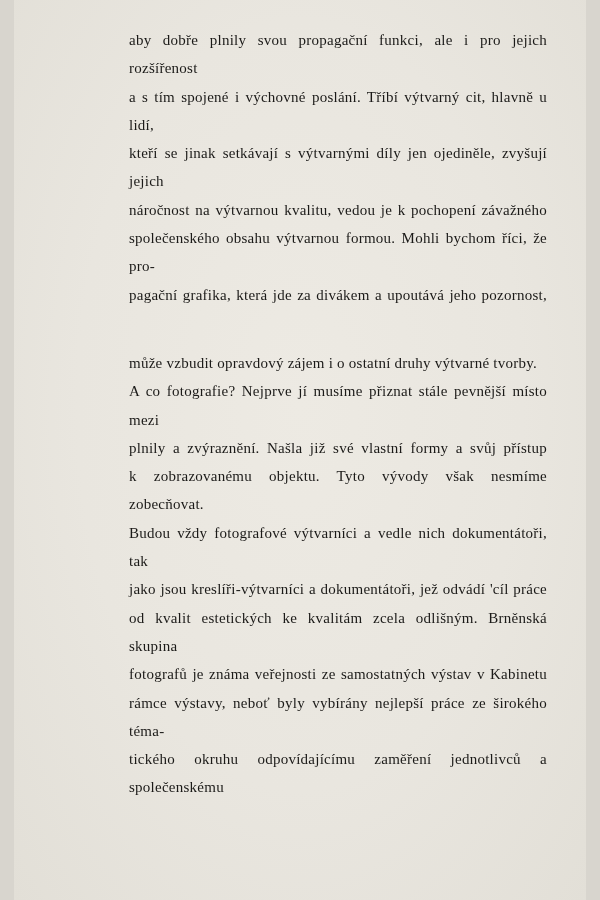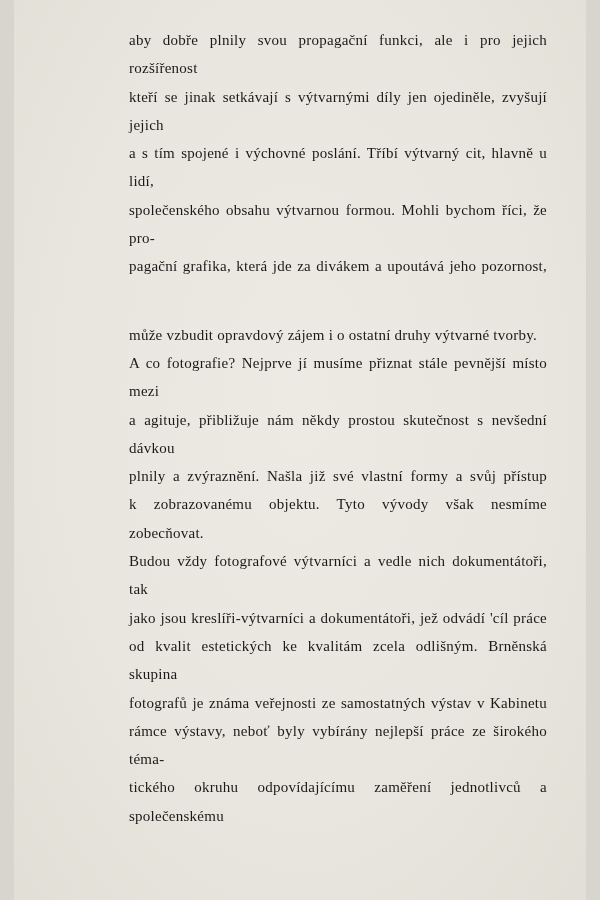--- a/index.html
+++ b/index.html
@@ -40,29 +40,29 @@
     margin-top: 40px;
   }
 </style>
 </head>
 <body>
 
 <div class="page">
   <div class="text-block" id="text-block">
       <div class="paragraph">
         <div class="line">aby dobře plnily svou propagační funkci, ale i pro jejich rozšířenost</div>
+        <div class="line">a s tím spojené i výchovné poslání. Tříbí výtvarný cit, hlavně u lidí,</div>
         <div class="line">kteří se jinak setkávají s výtvarnými díly jen ojediněle, zvyšují jejich</div>
-        <div class="line">a s tím spojené i výchovné poslání. Tříbí výtvarný cit, hlavně u lidí,</div>
+        <div class="line">náročnost na výtvarnou kvalitu, vedou je k pochopení závažného</div>
         <div class="line">společenského obsahu výtvarnou formou. Mohli bychom říci, že pro-</div>
         <div class="line">pagační grafika, která jde za divákem a upoutává jeho pozornost,</div>
         <div class="line last">může vzbudit opravdový zájem i o ostatní druhy výtvarné tvorby.</div>
       </div>
       <div class="paragraph">
         <div class="line">A co fotografie? Nejprve jí musíme přiznat stále pevnější místo mezi</div>
-        <div class="line">a agituje, přibližuje nám někdy prostou skutečnost s nevšední dávkou</div>
         <div class="line">plnily a zvýraznění. Našla již své vlastní formy a svůj přístup</div>
         <div class="line">k zobrazovanému objektu. Tyto vývody však nesmíme zobecňovat.</div>
         <div class="line">Budou vždy fotografové výtvarníci a vedle nich dokumentátoři, tak</div>
         <div class="line">jako jsou kreslíři-výtvarníci a dokumentátoři, jež odvádí 'cíl práce</div>
         <div class="line">od kvalit estetických ke kvalitám zcela odlišným. Brněnská skupina</div>
         <div class="line">fotografů je známa veřejnosti ze samostatných výstav v Kabinetu</div>
         <div class="line">rámce výstavy, neboť byly vybírány nejlepší práce ze širokého téma-</div>
         <div class="line">tického okruhu odpovídajícímu zaměření jednotlivců a společenskému</div>
       </div>
     </div>

